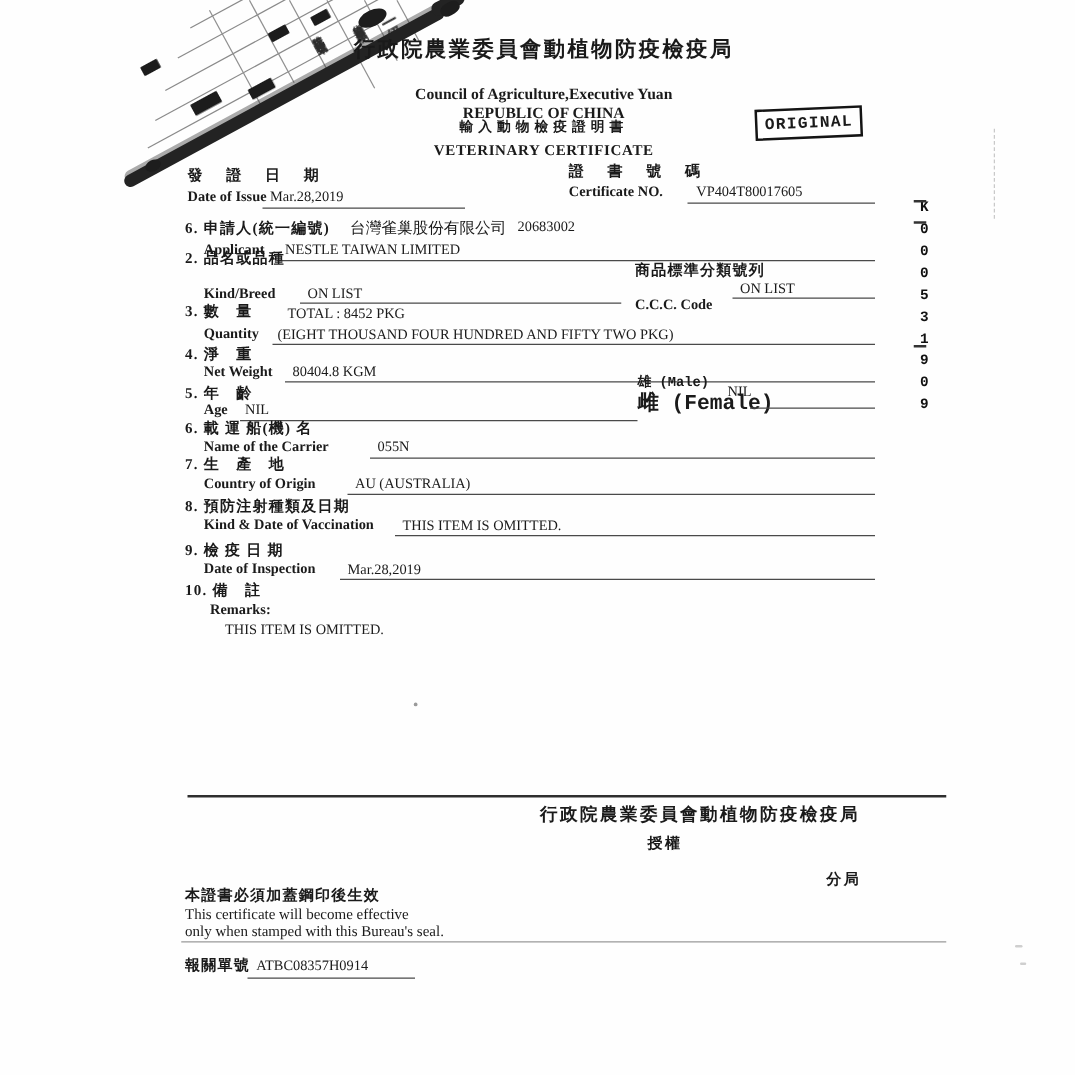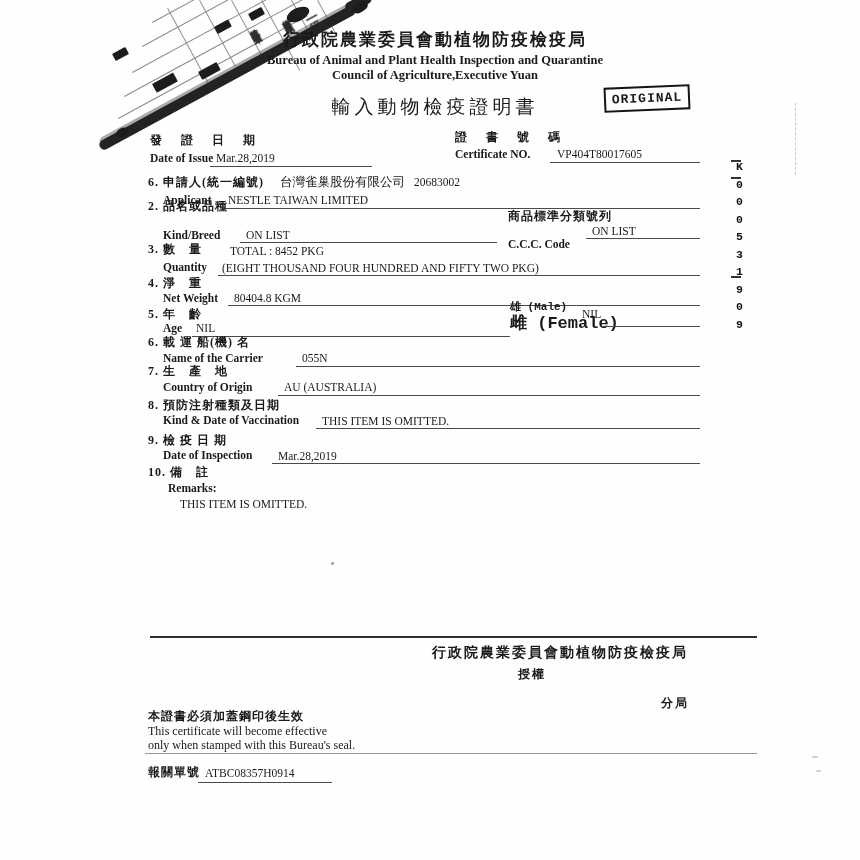--- a/index.html
+++ b/index.html
@@ -72,23 +72,24 @@
 
     <div class="band" style="left:100px;top:142px;width:290px;height:10px;transform:rotate(-28.5deg);box-shadow:2px -3px 0 rgba(70,70,70,.45);"></div>
     <div class="band" style="left:346px;top:4px;width:28px;height:11px;transform:rotate(-28deg);"></div>
 
     <div class="blob" style="left:286px;top:8px;width:24px;height:13px;transform:rotate(-25deg);"></div>
     <div class="blob" style="left:116px;top:128px;width:13px;height:9px;transform:rotate(-25deg);"></div>
     <div class="blob" style="left:352px;top:2px;width:16px;height:10px;transform:rotate(-30deg);border-radius:40%;"></div>
   </div>
 
   <div class="t cjkbig center" style="left:150px;top:30px;width:570px;">行政院農業委員會動植物防疫檢疫局</div>
-  <div class="t enb center" style="left:150px;top:53px;width:570px;font-size:12.5px;">Bureau of Animal and Plant Health Inspection and Quarantine</div>
   <div class="t enb center" style="left:150px;top:68px;width:570px;font-size:12.5px;">Council of Agriculture,Executive Yuan</div>
-  <div class="t center" style="left:150px;top:96px;width:570px;font-size:19px;font-weight:normal;letter-spacing:4px;">輸入動物檢疫證明書</div>
+  <div class="t enb center" style="left:150px;top:83px;width:570px;font-size:12.5px;">REPUBLIC OF CHINA</div>
+  <div class="t center" style="left:150px;top:96px;width:570px;font-size:11px;font-weight:bold;letter-spacing:4px;">輸入動物檢疫證明書</div>
+  <div class="t enb center" style="left:150px;top:114px;width:570px;font-size:12px;letter-spacing:.5px;">VETERINARY CERTIFICATE</div>
   <div id="original-stamp">ORIGINAL</div>
 
   <div class="t cjk" style="left:150px;top:134px;letter-spacing:8px;">發 證 日 期</div>
   <div class="t enb" style="left:150px;top:152px;">Date of Issue</div>
   <div class="t val" style="left:216px;top:152px;">Mar.28,2019</div>
   <div class="ul" style="left:210px;top:166px;width:162px;"></div>
 
   <div class="t cjk" style="left:455px;top:131px;letter-spacing:8px;">證 書 號 碼</div>
   <div class="t enb" style="left:455px;top:148px;">Certificate NO.</div>
   <div class="t val" style="left:557px;top:148px;">VP404T80017605</div>

